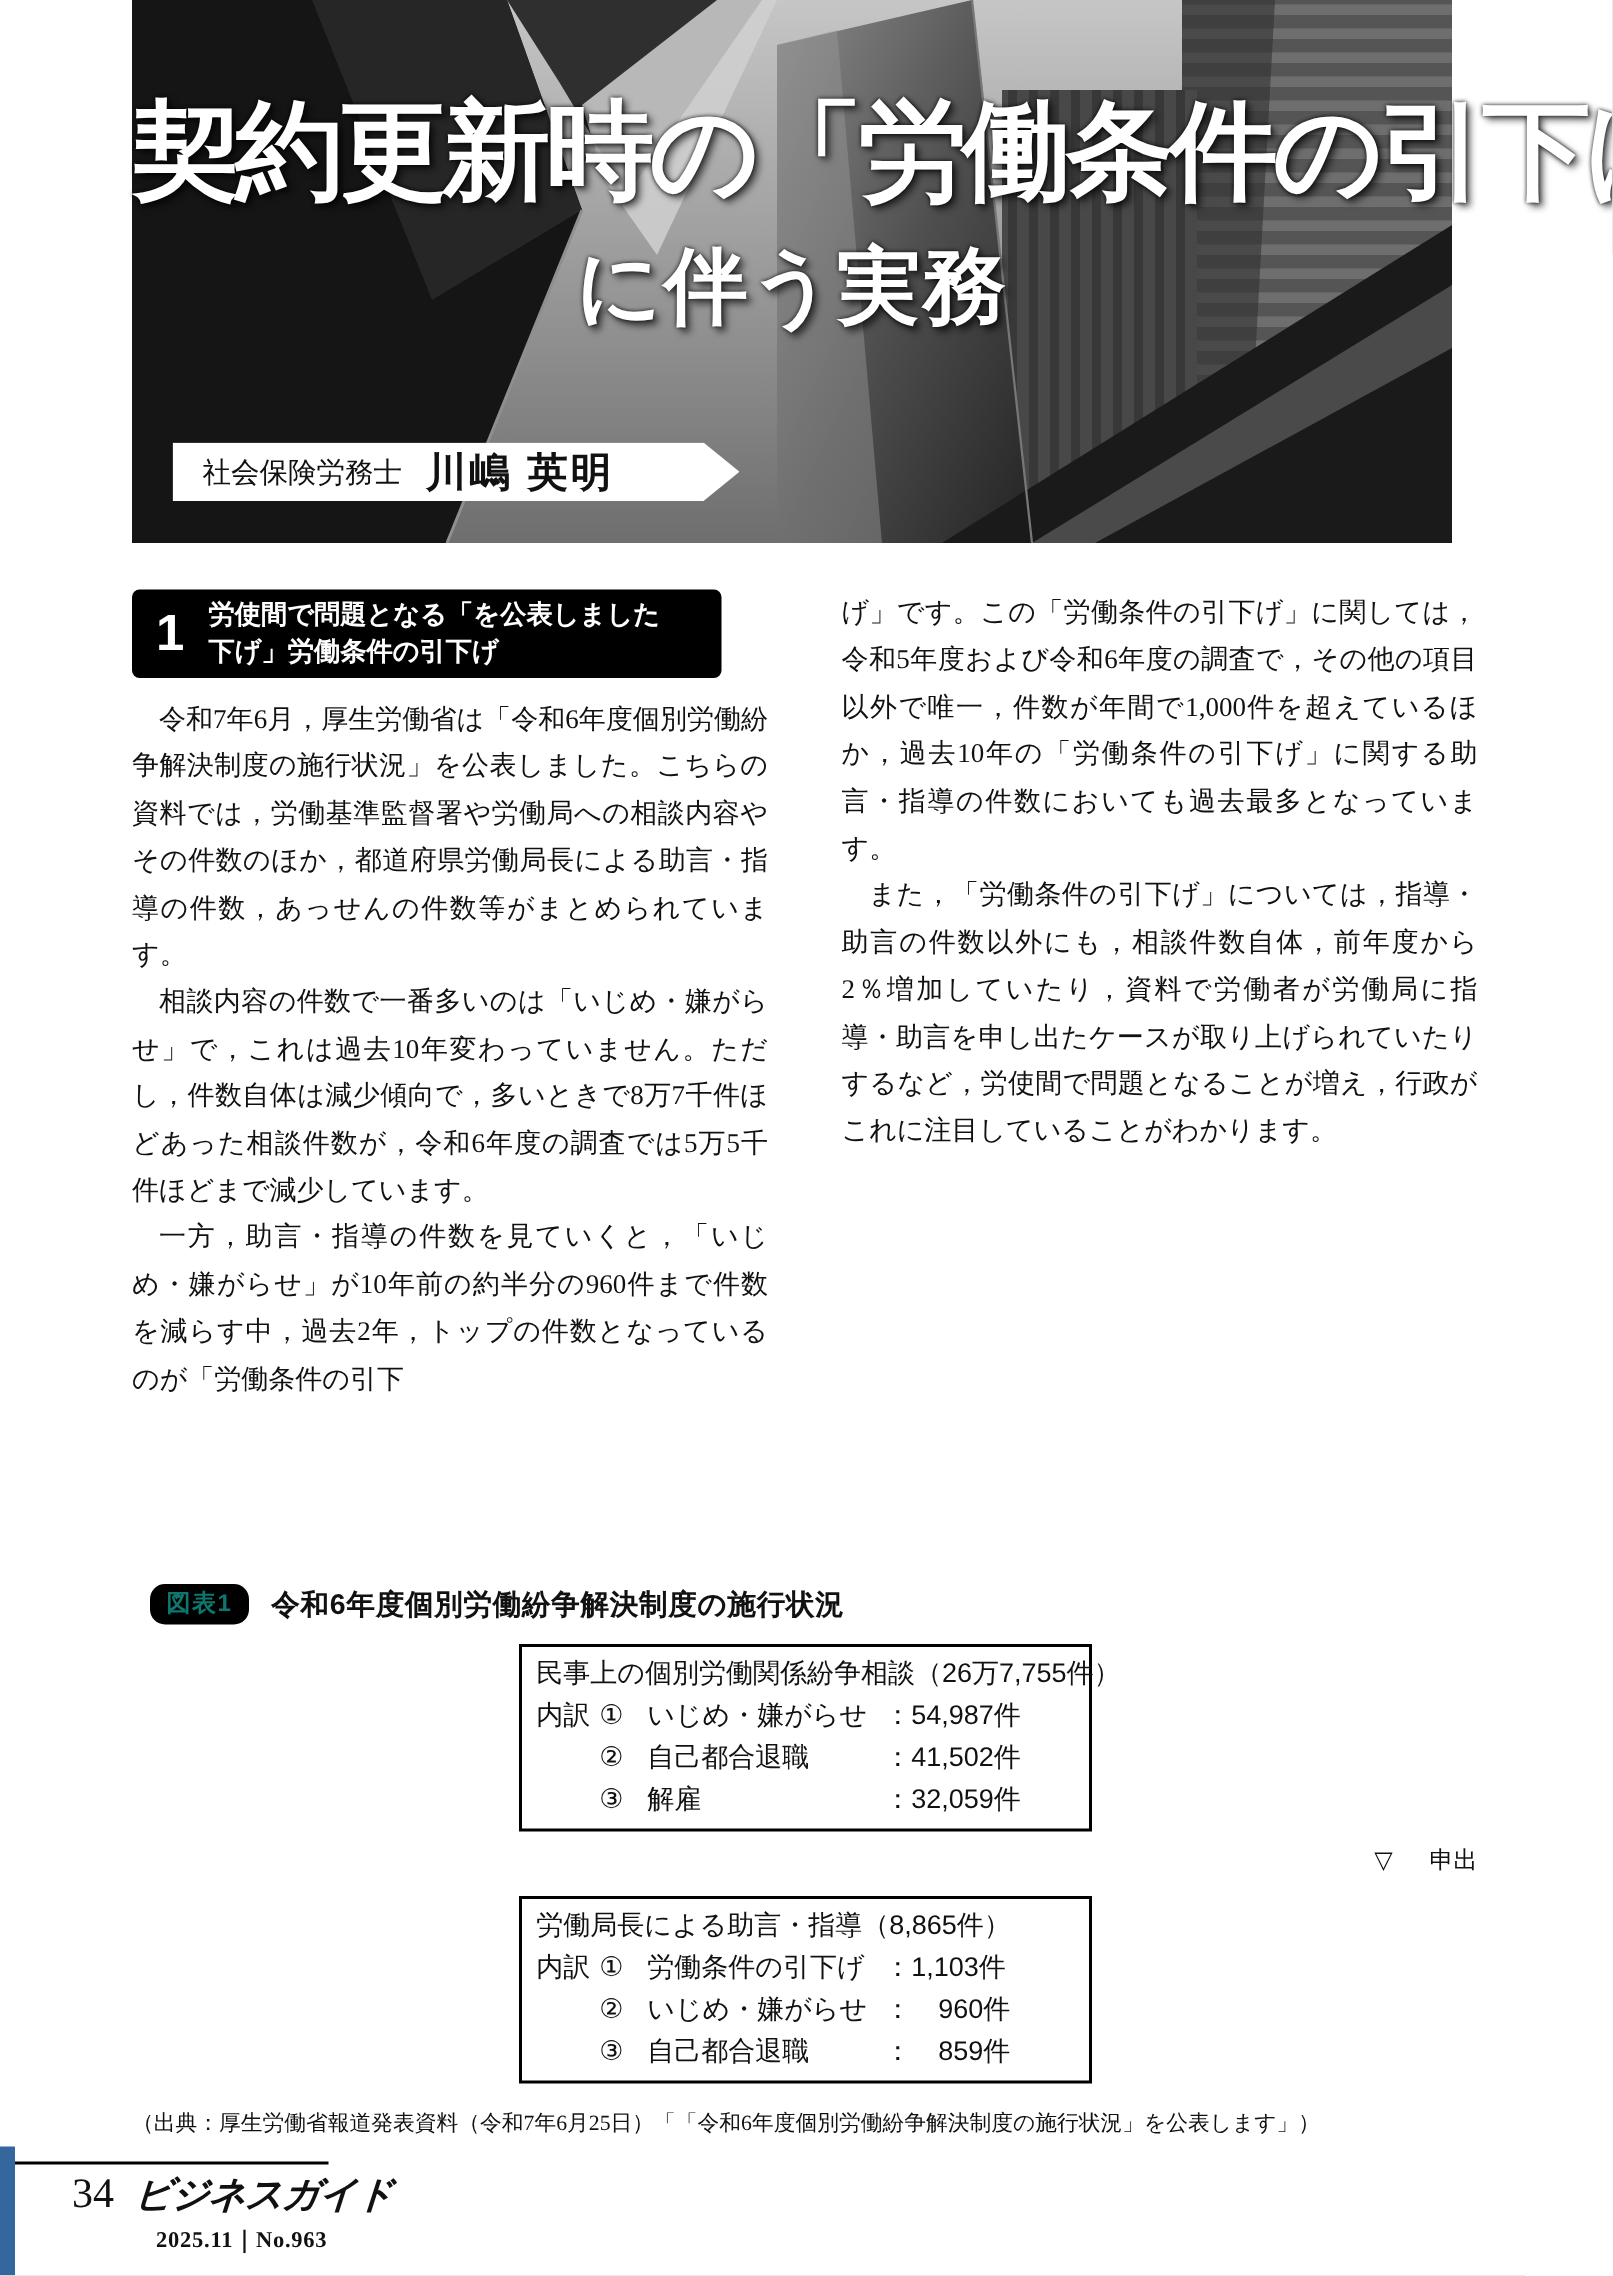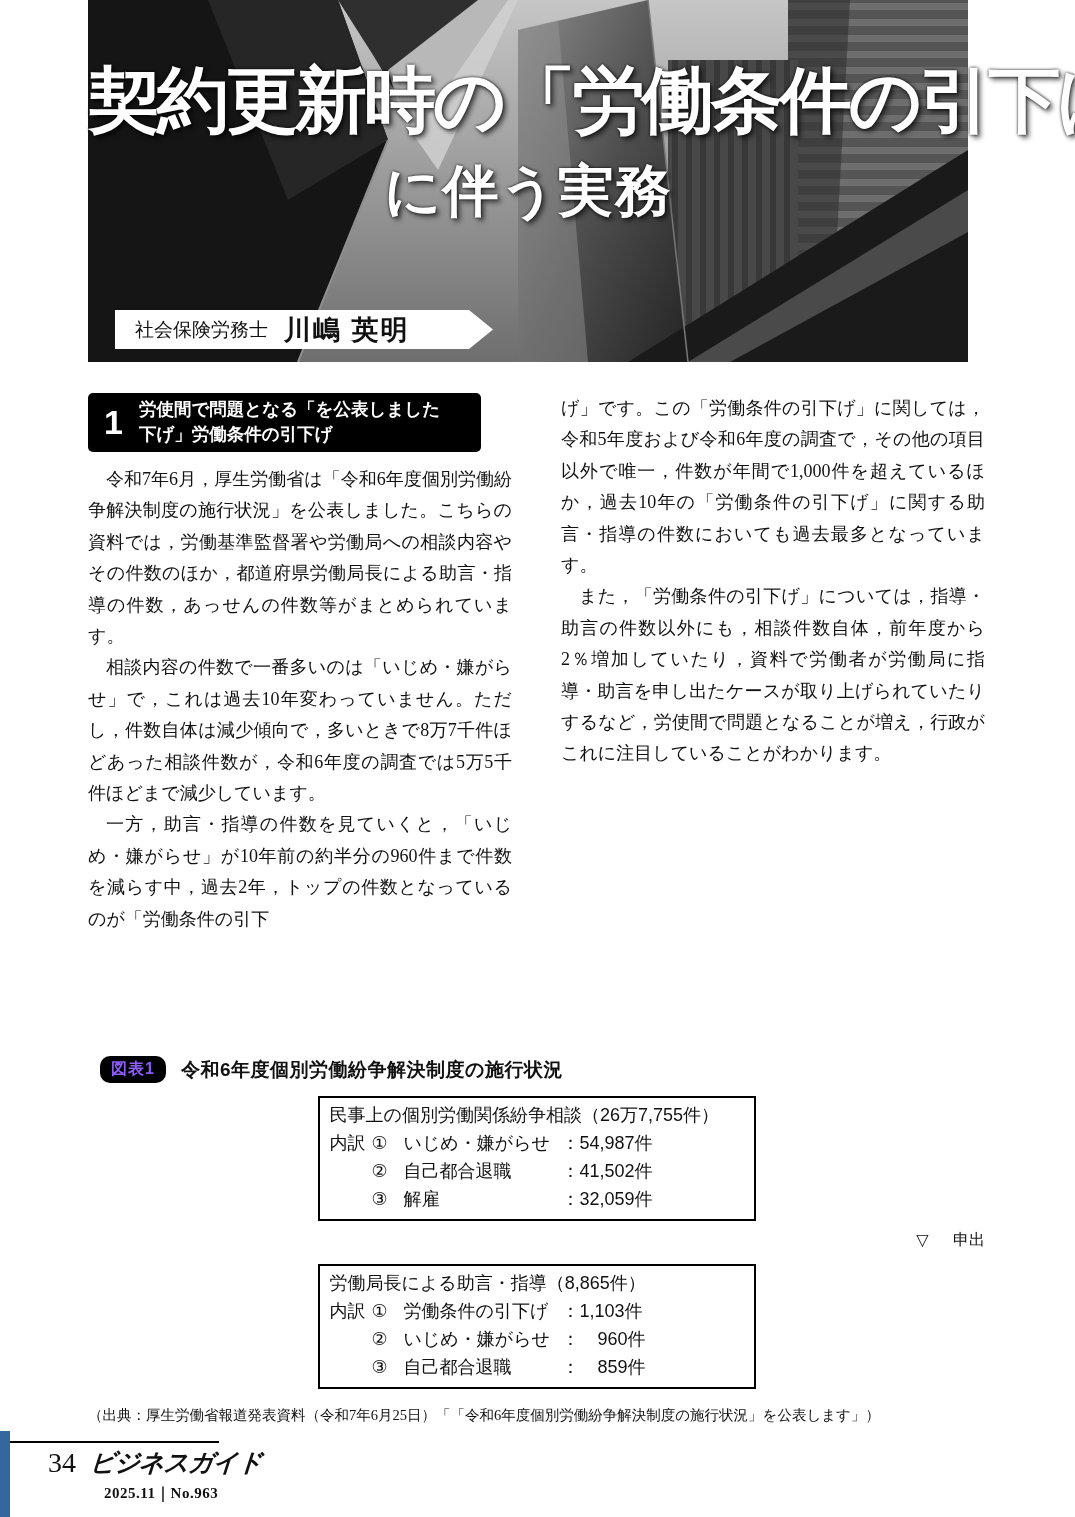--- a/index.html
+++ b/index.html
@@ -14,21 +14,21 @@
   .hero { position:absolute; left:88px; top:0; width:880px; height:362px; background:#222; }
   .hero svg { position:absolute; inset:0; width:100%; height:100%; display:block; }
   .hero-title {
     position:absolute; left:0; right:0; top:64px; z-index:2; text-align:center;
     color:#fff; font-weight:bold;
     text-shadow:0 0 3px rgba(0,0,0,.95), 3px 3px 5px rgba(0,0,0,.6);
   }
   .hero-title .t1 { font-size:72px; letter-spacing:-3px; line-height:1.05; white-space:nowrap; }
   .hero-title .t2 { font-size:56px; margin-top:14px; letter-spacing:1px; }
   .author-ribbon {
-    position:absolute; z-index:2; left:27px; bottom:13px; height:39px; width:378px;
+    position:absolute; z-index:2; left:27px; bottom:28px; height:39px; width:378px;
     background:#fff; display:flex; align-items:center; gap:16px; padding:0 40px 0 20px;
     clip-path:polygon(0 0, calc(100% - 24px) 0, 100% 50%, calc(100% - 24px) 100%, 0 100%);
     font-family:"Liberation Sans","DejaVu Sans",sans-serif;
   }
   .author-role { font-size:19px; }
   .author-name { font-size:27px; font-weight:bold; letter-spacing:2px; }
 
   
   .content {
     position:absolute; left:88px; top:393px; width:897px;
@@ -42,24 +42,24 @@
   }
   .sec-num { font-size:34px; font-weight:bold; line-height:1; padding:0 4px; }
   .sec-text { font-size:17.5px; font-weight:bold; line-height:1.4; }
   .para { font-size:18px; line-height:31.4px; text-align:justify; text-indent:1em; }
   .para.cont { text-indent:0; }
 
   
   .figure { position:absolute; left:88px; top:1056px; width:897px;
             font-family:"Liberation Sans","DejaVu Sans",sans-serif; }
   .fig-caption { display:flex; align-items:center; gap:15px; margin-left:12px; }
-  .fig-badge { background:#000; color:#8b5cf6; border-radius:10px; font-size:16px;
+  .fig-badge { background:#000; color:#0f766e; border-radius:10px; font-size:16px;
                font-weight:bold; padding:3px 11px; letter-spacing:1px; }
   .fig-title { font-size:19px; font-weight:bold; letter-spacing:.5px; }
-  .fig-box { width:438px; margin:13px auto 0; border:2px solid #000;
+  .fig-box { width:382px; margin:13px auto 0; border:2px solid #000;
              padding:3px 8px 6px 10px; font-size:18px; line-height:28px; }
   .fig-box-header { white-space:nowrap; }
   .fig-row { display:grid; grid-template-columns:42px 32px 158px auto; white-space:pre; }
   .fig-between { text-align:right; font-size:16px; margin-top:9px; }
   .fig-between .tri { margin-right:20px; }
   .fig-source { margin-top:17px; font-size:14.5px; text-align:left; white-space:nowrap;
                 font-family:"Liberation Serif","DejaVu Serif",serif; }
 
   
   .footer-rule { position:absolute; left:0; top:1441px; width:219px; height:2px; background:#000; }

